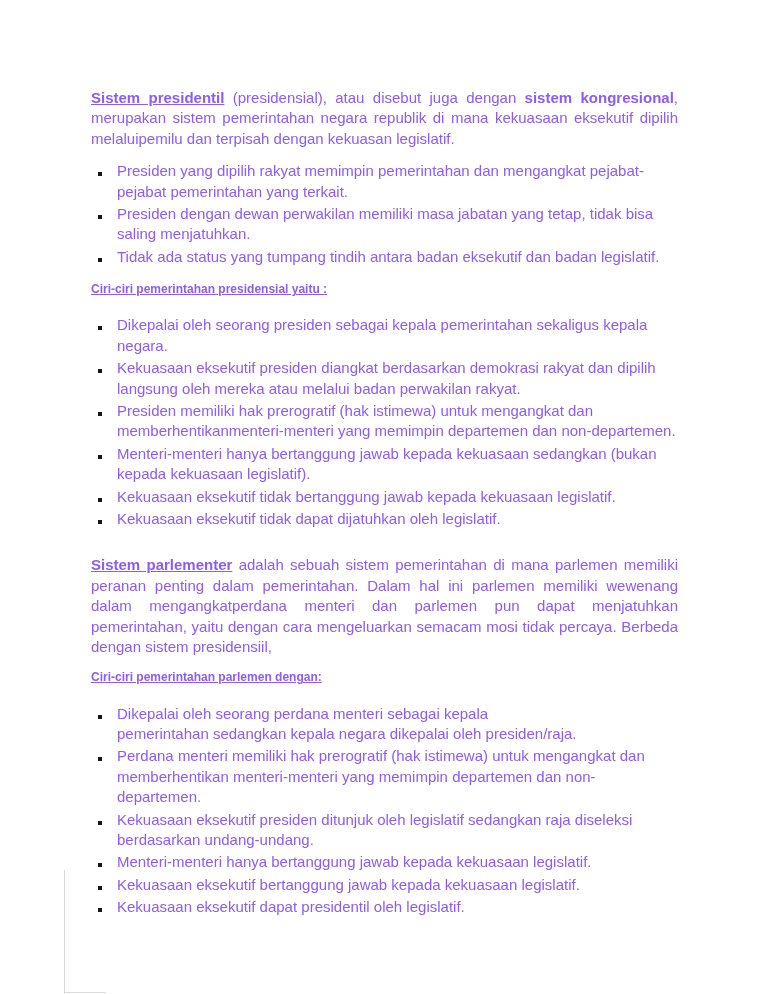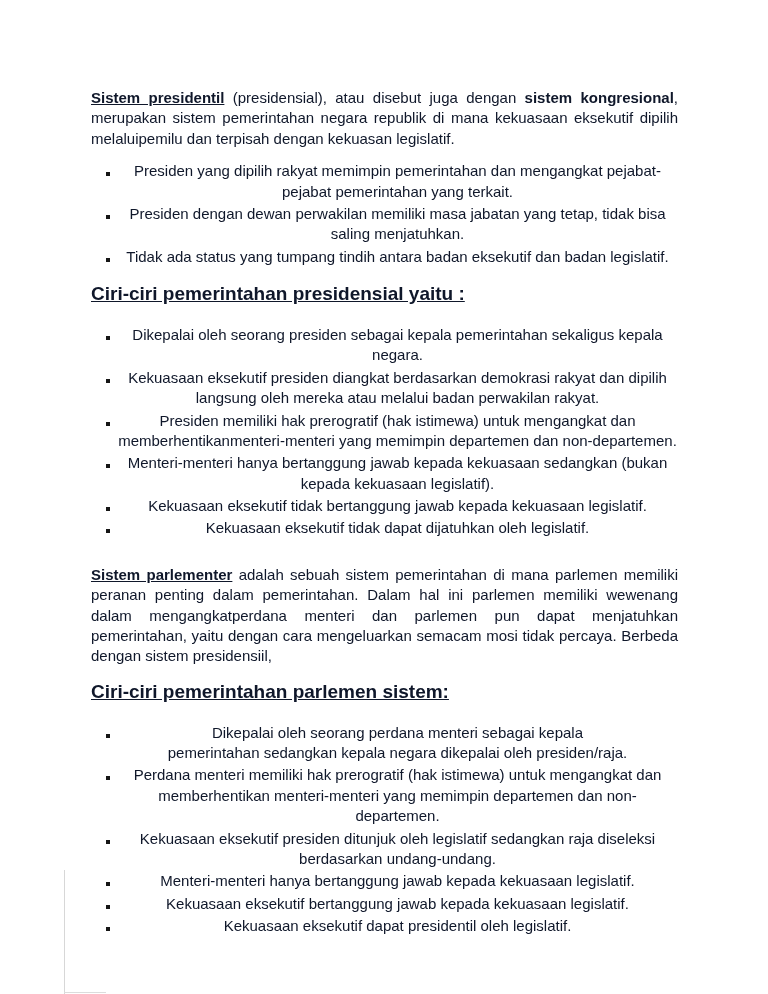--- a/index.html
+++ b/index.html
@@ -5,46 +5,46 @@
   html, body { margin: 0; padding: 0; }
   body { background: #ffffff; }
 
   .page {
     position: relative;
     width: 768px;
     height: 994px;
     background: #ffffff;
     overflow: hidden;
     font-family: "Liberation Sans", "DejaVu Sans", sans-serif;
-    color: #0f172a;
+    color: #8b5cf6;
   }
 
   .content {
     position: absolute;
     left: 91px;
     top: 88px;
     width: 587px;
     font-size: 15px;
     line-height: 1.36;
   }
 
   .para { margin: 0 0 12px 0; }
   .justify { text-align: justify; }
   .b  { font-weight: bold; }
   .bu { font-weight: bold; text-decoration: underline; }
 
   .heading {
-    font-size: 19px;
+    font-size: 12px;
     font-weight: bold;
     text-decoration: underline;
     margin: 8px 0 18px 0;
   }
 
   .list { margin: 4px 0 14px 0; }
-  .li { display: flex; align-items: flex-start; margin: 0 0 2px 0; text-align: center; }
+  .li { display: flex; align-items: flex-start; margin: 0 0 2px 0; }
   .bullet-cell { flex: 0 0 26px; padding-left: 7px; box-sizing: border-box; }
   .bullet {
     display: inline-block;
     width: 4px; height: 4px;
     background: #161616;
     margin-top: 8px;
   }
   .li-text { flex: 1; white-space: pre-line; }
 
   .sect-gap { margin-top: 26px; }
@@ -110,21 +110,21 @@
         <span class="li-text">Kekuasaan eksekutif tidak bertanggung jawab kepada kekuasaan legislatif.</span>
       </div>
       <div class="li">
         <span class="bullet-cell"><span class="bullet"></span></span>
         <span class="li-text">Kekuasaan eksekutif tidak dapat dijatuhkan oleh legislatif.</span>
       </div>
     </div>
 
     <p class="para justify sect-gap"><span class="bu">Sistem parlementer</span><span> adalah sebuah sistem pemerintahan di mana parlemen memiliki peranan penting dalam pemerintahan. Dalam hal ini parlemen memiliki wewenang dalam mengangkatperdana menteri dan parlemen pun dapat menjatuhkan pemerintahan, yaitu dengan cara mengeluarkan semacam mosi tidak percaya. Berbeda dengan sistem presidensiil,</span></p>
 
-    <h2 class="heading">Ciri-ciri pemerintahan parlemen sistem:</h2>
+    <h2 class="heading">Ciri-ciri pemerintahan parlemen dengan:</h2>
 
     <div class="list">
       <div class="li">
         <span class="bullet-cell"><span class="bullet"></span></span>
         <span class="li-text">Dikepalai oleh seorang perdana menteri sebagai kepala
 pemerintahan sedangkan kepala negara dikepalai oleh presiden/raja.</span>
       </div>
       <div class="li">
         <span class="bullet-cell"><span class="bullet"></span></span>
         <span class="li-text">Perdana menteri memiliki hak prerogratif (hak istimewa) untuk mengangkat dan memberhentikan menteri-menteri yang memimpin departemen dan non-departemen.</span>

